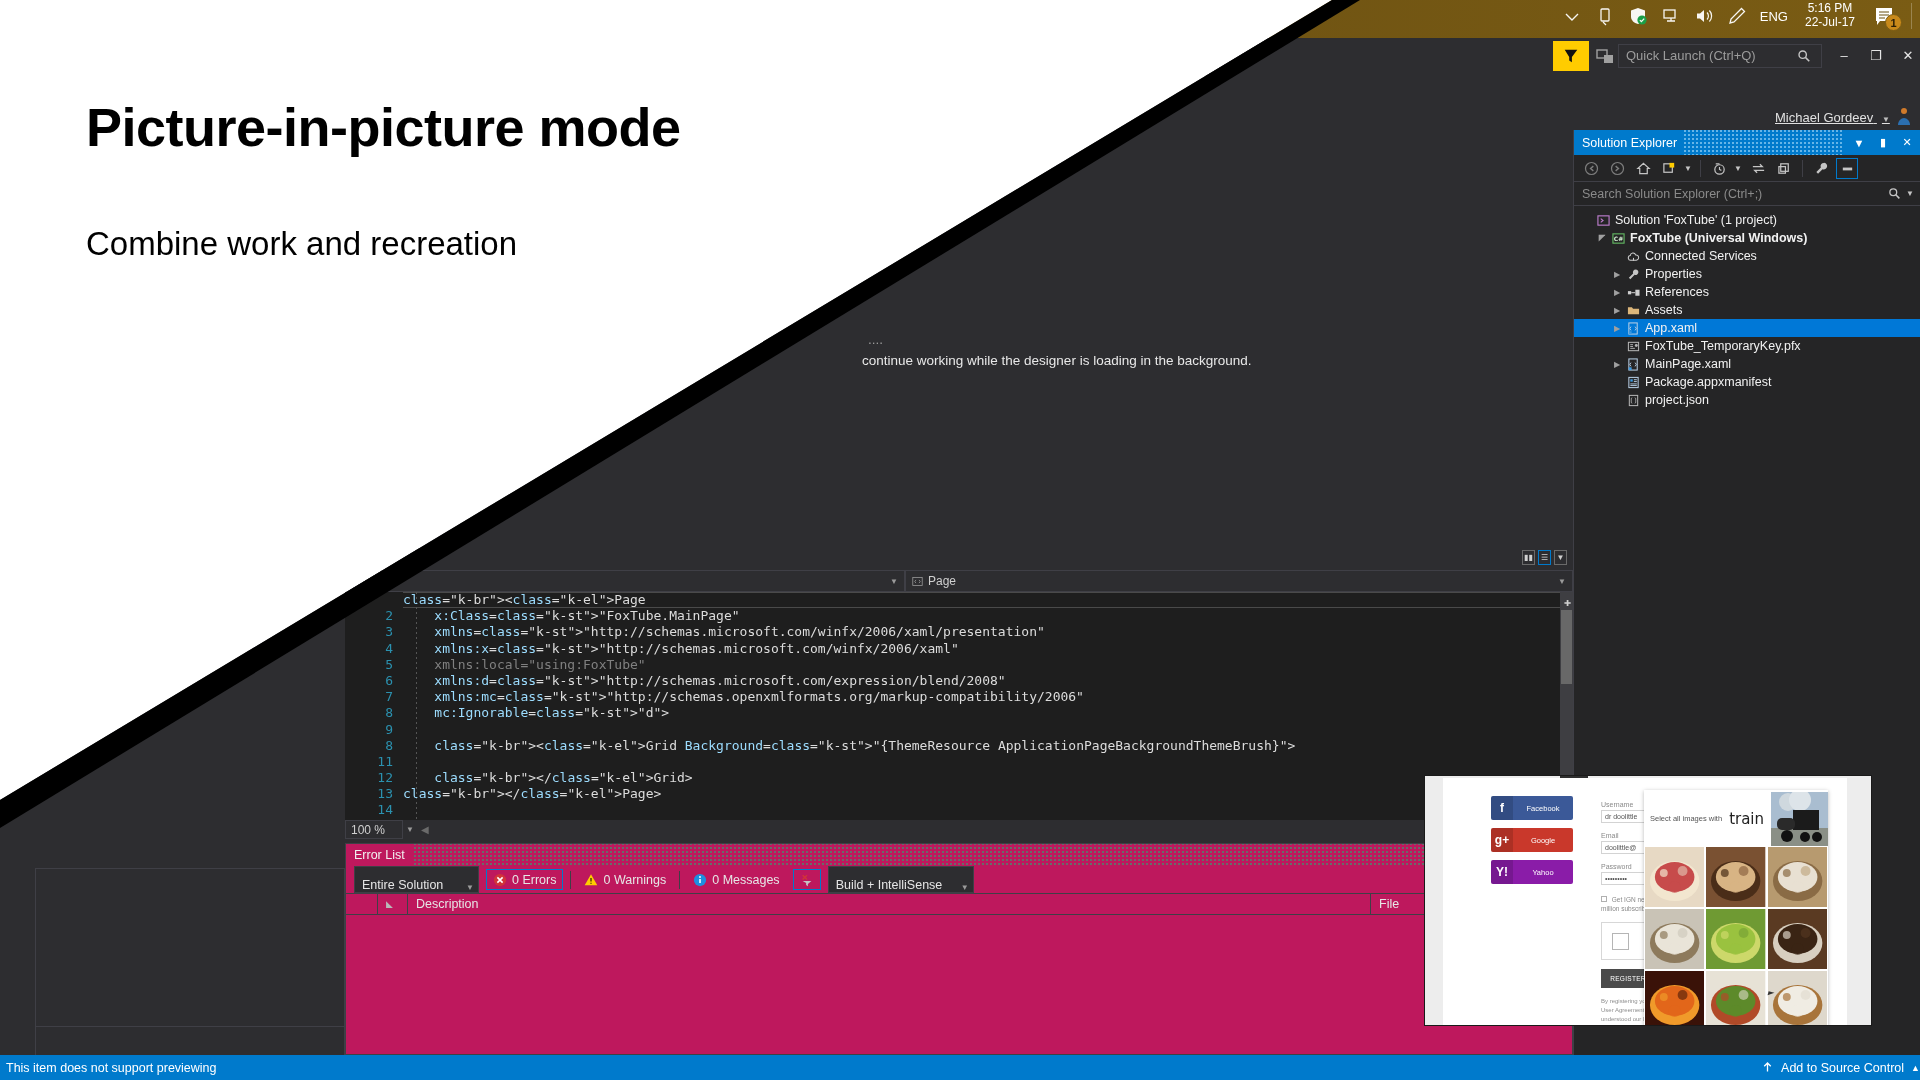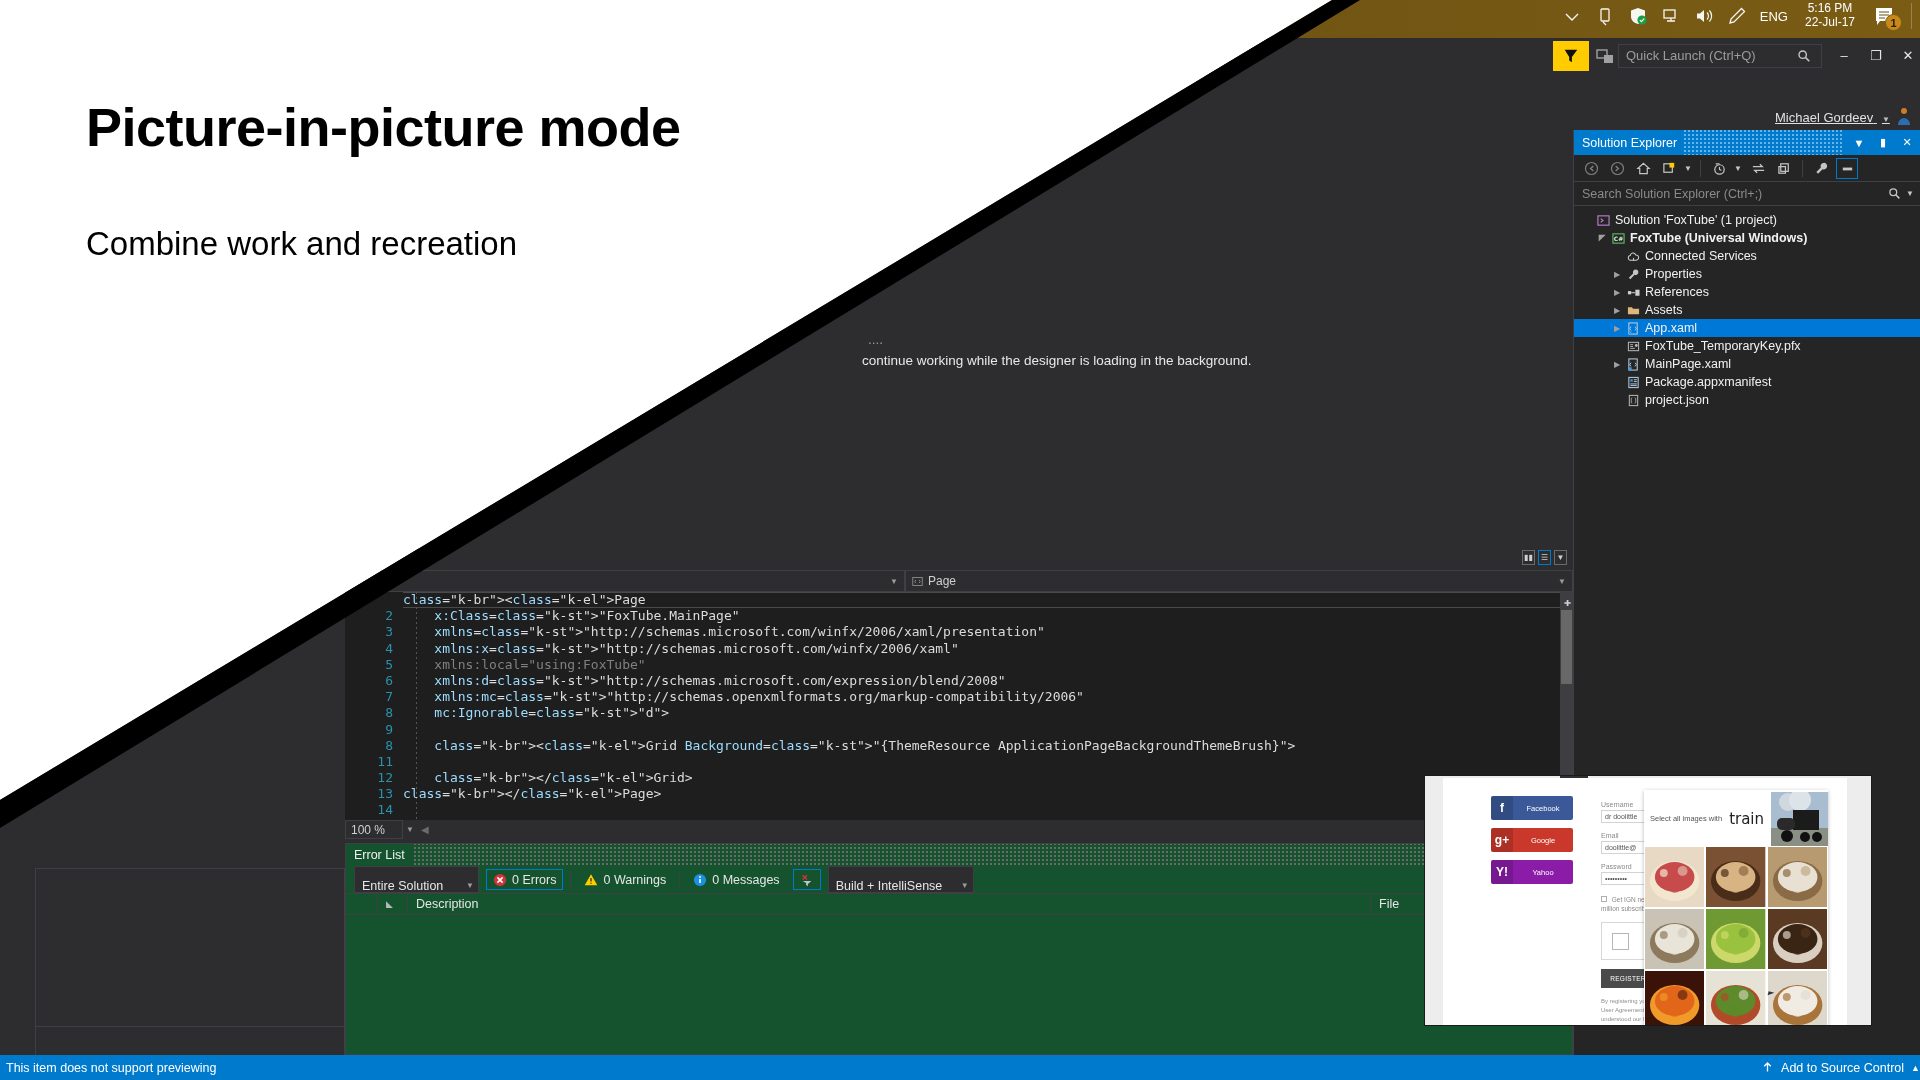--- a/index.html
+++ b/index.html
@@ -151,25 +151,25 @@
   .ed-cross { position: absolute; right: 2px; top: 2px; color: #d0d0d0; font-size: 12px; }
   .ed-vline { position: absolute; left: 71px; top: 0; width: 1px; height: 100%;
               background: repeating-linear-gradient(#555 0 2px, transparent 2px 5px); }
 
   .zoom-row { position: absolute; left: 345px; top: 782px; width: 1228px; height: 19px; background: #2d2d30;
               display: flex; align-items: center; font-size: 12px; color: #d0d0d0; }
   .zoom-box { width: 58px; height: 19px; border: 1px solid #3f3f46; display: flex; align-items: center; padding-left: 5px; }
   .zoom-car { width: 14px; text-align: center; font-size: 8px; color: #9a9a9a; }
 
   
-  .el { position: absolute; left: 345px; top: 805px; width: 1228px; height: 212px; background: #14532d; border: 1px solid #3f3f46; }
+  .el { position: absolute; left: 345px; top: 805px; width: 1228px; height: 212px; background: #be185d; border: 1px solid #3f3f46; }
   .el-title { height: 22px; display: flex; align-items: center; padding: 0 6px 0 8px; font-size: 12.5px; color: #f1f1f1; }
   .el-title .dots { flex:1; height: 100%; background-image: radial-gradient(#6a6a6a 1px, transparent 1px); background-size: 4px 4px; background-position: 0 10px; margin-left:8px; }
   .el-toolbar { height: 27px; display: flex; align-items: center; gap: 7px; padding: 0 8px; }
-  .el-dd { height: 27px; border: 1px solid #3f3f46; background: #2d2d30; color: #e6e6e6; font-size: 12.5px; display:flex; align-items:center; padding: 12px 4px 0 7px; }
+  .el-dd { height: 27px; border: 1px solid #3f3f46; background: #2d2d30; color: #e6e6e6; font-size: 12.5px; display:flex; align-items:flex-end; padding: 12px 4px 0 7px; }
   .el-dd .car { margin-left: auto; font-size: 8px; color: #9a9a9a; padding-left: 8px; }
   .el-chip { height: 21px; display: flex; align-items: center; gap: 5px; font-size: 12.5px; color: #e6e6e6; padding: 0 6px; }
   .el-chip.on { border: 1px solid #007acc; }
   .el-vsep { width: 1px; height: 18px; background: #3f3f46; }
   .el-search { height: 21px; border: 1px solid #3f3f46; background: #2d2d30; color: #8a8a8a; font-size: 12.5px; display:flex; align-items:center; padding-left: 7px; }
   .el-head { height: 22px; border-top: 1px solid #3f3f46; border-bottom: 1px solid #3f3f46; display: flex; align-items: center; font-size: 12.5px; color: #e6e6e6; }
   .el-head .c { height: 22px; display: flex; align-items: center; padding-left: 8px; border-right: 1px solid #3f3f46; }
 
   
   .pane-a { position: absolute; left: 35px; top: 830px; width: 310px; height: 172px; border: 1px solid #3f3f46; background: #2d2d30; }

